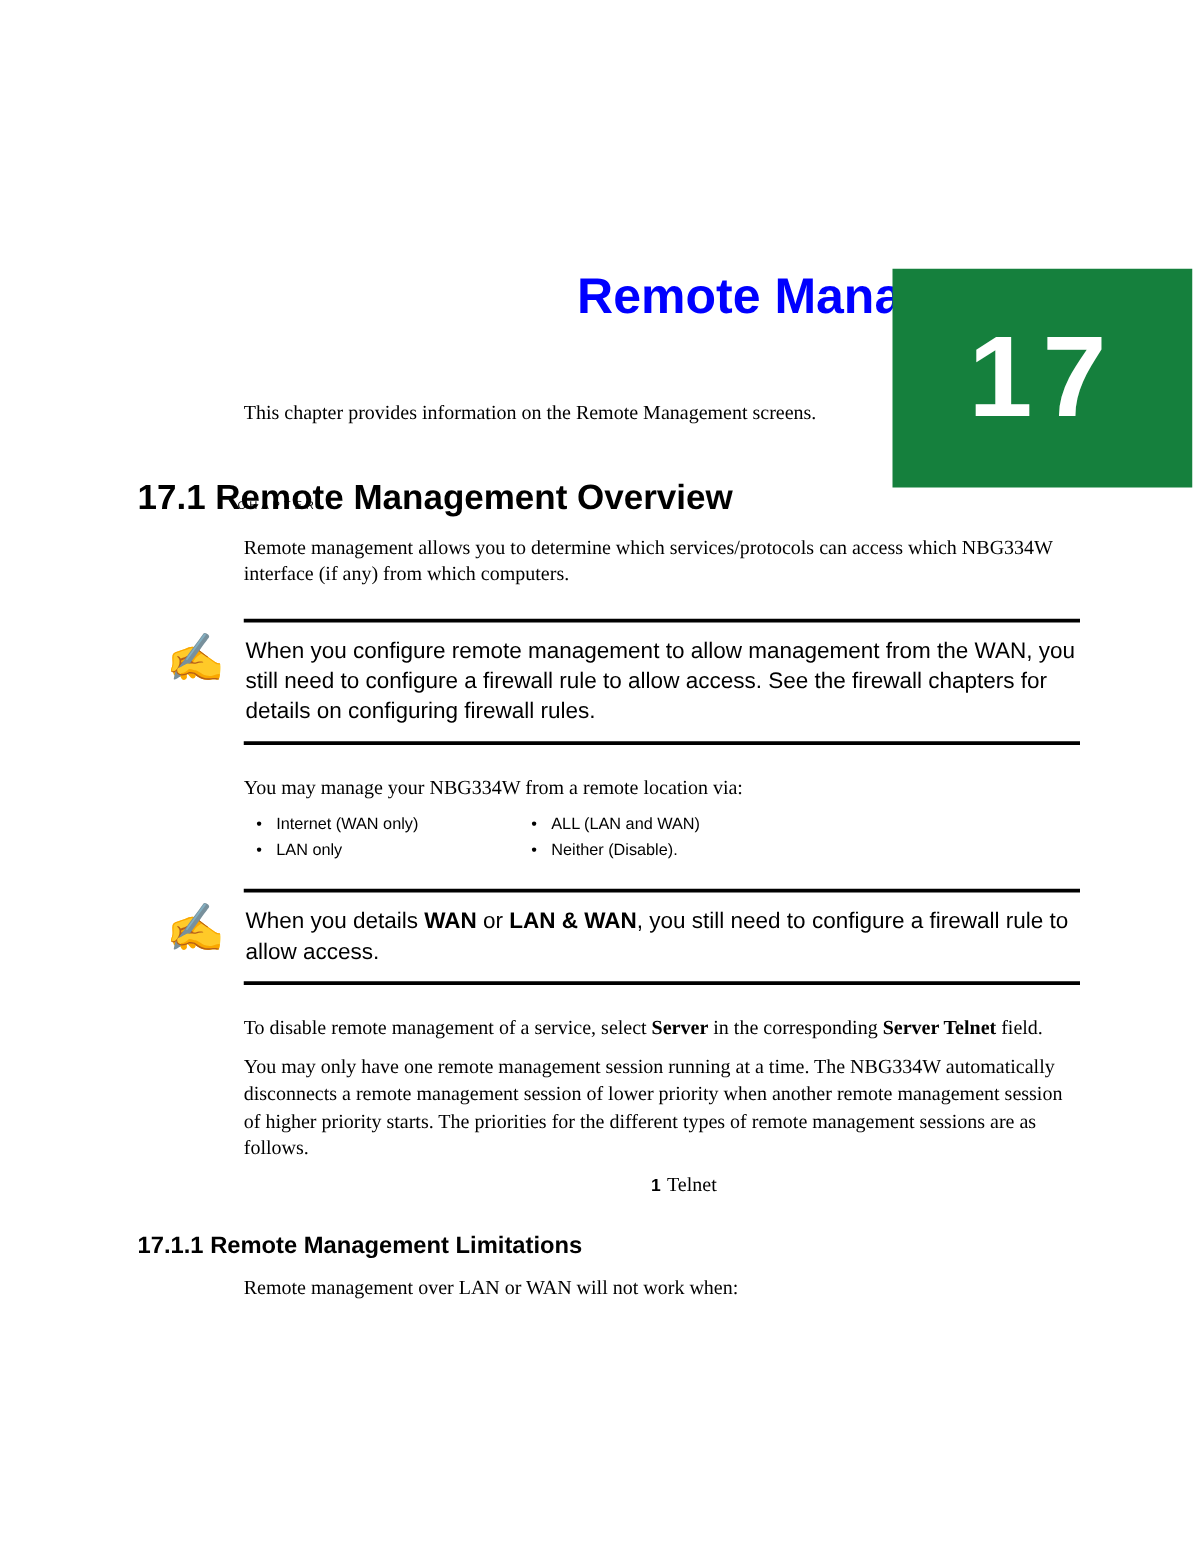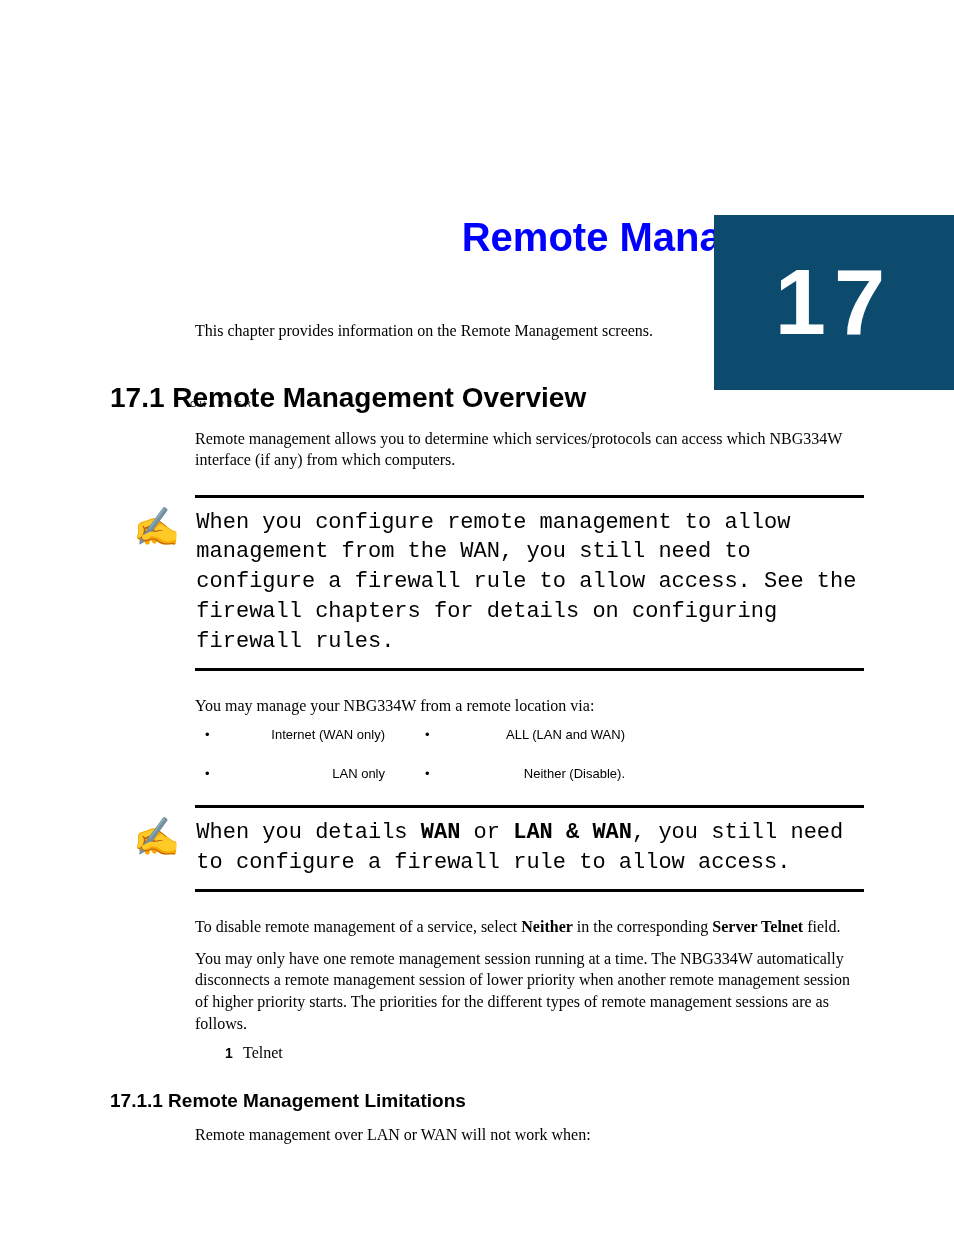--- a/index.html
+++ b/index.html
@@ -1,33 +1,33 @@
 <!DOCTYPE html>
 <html><head>
 <meta charset="utf-8">
 <style>
   * { box-sizing: border-box; margin: 0; padding: 0; }
   html, body { width: 954px; height: 1235px; background: #fff; font-family: "Times New Roman", Times, serif; color: #000; }
   .page { position: relative; width: 954px; height: 1235px; padding: 0 90px 0 110px; }
-  .chapter-box { position: absolute; top: 0; right: 0; width: 240px; height: 175px; background: #0c4a6e; color: #fff; display: flex; align-items: center; justify-content: center; }
+  .chapter-box { position: absolute; top: 0; right: 0; width: 240px; height: 175px; background: #15803d; color: #fff; display: flex; align-items: center; justify-content: center; }
   .chapter-number { font-family: Arial, Helvetica, sans-serif; font-weight: 900; font-size: 92px; letter-spacing: 8px; }
   .chapter-prefix-line { position: absolute; top: 184px; left: 190px; font-family: Arial, Helvetica, sans-serif; font-size: 9px; letter-spacing: 3px; color: #000; }
   .chapter-title { margin-top: 215px; text-align: right; color: #0000ff; font-family: Arial, Helvetica, sans-serif; font-weight: 700; font-size: 40px; }
   .intro { margin: 60px 0 0 85px; font-size: 16px; line-height: 1.35; }
   .h2 { margin: 40px 0 14px 0; font-family: Arial, Helvetica, sans-serif; font-weight: 700; font-size: 28px; }
   .body-p { margin-left: 85px; font-size: 16px; line-height: 1.35; margin-bottom: 10px; }
   .note { margin: 24px 0 24px 85px; }
   .note-rule { height: 3px; background: #000; width: 100%; }
   .note-inner { display: flex; padding: 10px 0 12px 0; align-items: flex-start; gap: 16px; }
   .note-icon { flex: 0 0 42px; margin-left: -62px; font-size: 38px; line-height: 1; font-family: "Segoe Script","Comic Sans MS",cursive; font-weight:700;}
-  .note-text { font-family: Liberation Mono, monospace; font-size: 22px; line-height: 1.35; flex: 1; }
-  .twocol { display: grid; grid-template-columns: 180px 200px; gap: 24px 40px; margin-left: 95px; font-family: Arial, Helvetica, sans-serif; font-size: 13px; text-align: right; }
+  .note-text { font-family: Liberation Sans, sans-serif; font-size: 18px; line-height: 1.35; flex: 1; }
+  .twocol { display: grid; grid-template-columns: 180px 200px; gap: 6px 40px; margin-left: 95px; font-family: Arial, Helvetica, sans-serif; font-size: 13px; }
   .bullet { position: relative; padding-left: 16px; }
   .bullet::before { content: "•"; position: absolute; left: 0; top: 0; }
-  .ol { margin-left: 115px; font-size: 16px; }
+  .ol { margin-left: 115px; font-size: 16px; text-align: center; }
   .ol-item { margin-bottom: 4px; }
   .ol-num { font-family: Arial, Helvetica, sans-serif; font-weight: 700; font-size: 14px; display: inline-block; width: 18px; }
   .h3 { margin: 28px 0 12px 0; font-family: Arial, Helvetica, sans-serif; font-weight: 700; font-size: 19px; }
   b { font-weight: 700; }
 </style>
 </head>
 <body>
 
 <div class="page">
   <div class="chapter-box">
@@ -67,21 +67,21 @@
     <div class="note-inner">
       <div class="note-icon">✍</div>
       <div class="note-text">
         <span>When you details </span><b>WAN</b><span> or </span><b>LAN &amp; WAN</b><span>, you still need to configure a firewall rule to allow access.</span>
       </div>
     </div>
     <div class="note-rule"></div>
   </div>
 
   <p class="body-p">
-    <span>To disable remote management of a service, select </span><b>Neither</b><span> in the corresponding </span><b>Server Telnet</b><span> field.</span>
+    <span>To disable remote management of a service, select </span><b>Server</b><span> in the corresponding </span><b>Server Telnet</b><span> field.</span>
   </p>
 
   <p class="body-p">You may only have one remote management session running at a time. The NBG334W automatically disconnects a remote management session of lower priority when another remote management session of higher priority starts. The priorities for the different types of remote management sessions are as follows.</p>
 
   <div class="ol">
     <div class="ol-item"><span class="ol-num">1</span><span>Telnet</span></div>
   </div>
 
   <h3 class="h3">17.1.1  Remote Management Limitations</h3>
 

